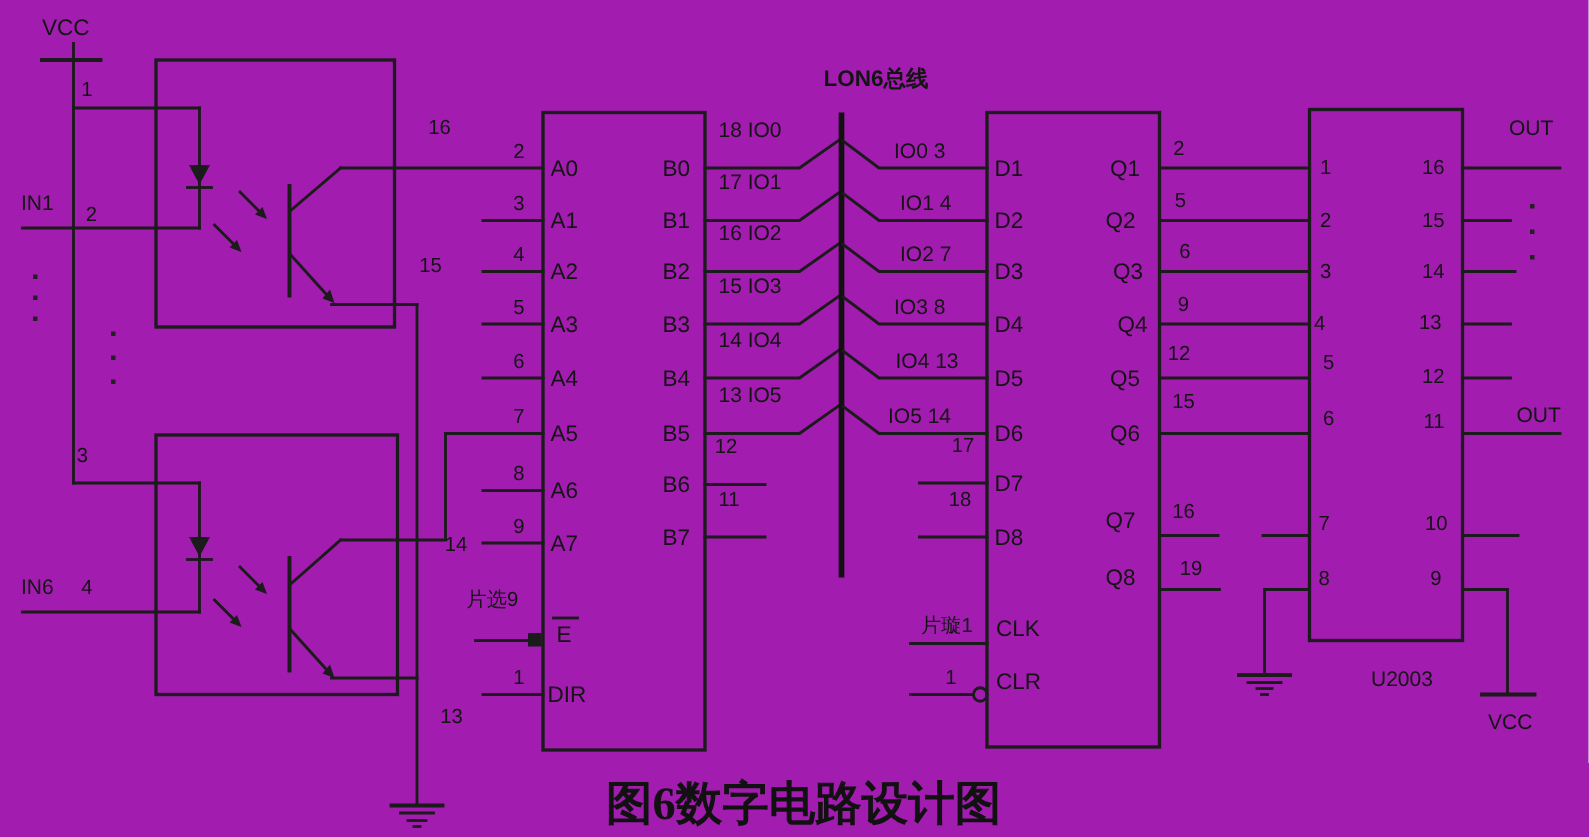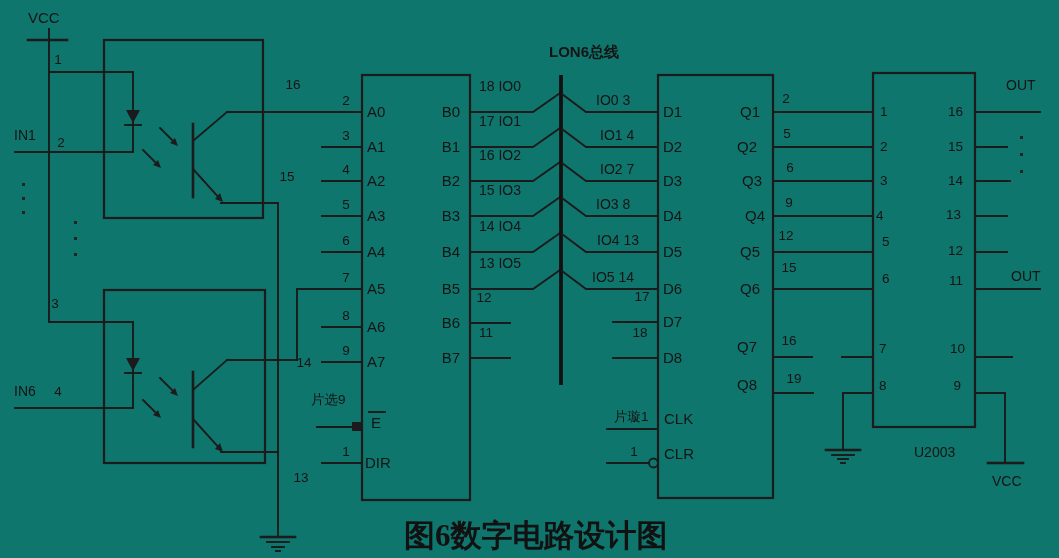--- a/index.html
+++ b/index.html
@@ -1,16 +1,16 @@
 <!DOCTYPE html>
 <html><head>
 <meta charset="utf-8">
 <style>
   html,body{margin:0;padding:0;background:#e8e8e6;}
-  .page{width:1059px;height:558px;background:#0f766e;position:relative;overflow:hidden;}
+  .page{width:1059px;height:558px;background:#a21caf;position:relative;overflow:hidden;}
   svg{display:block;}
   .w{stroke:#1b1b1b;stroke-width:1.9;fill:none;stroke-linecap:square;}
   .w25{stroke:#1b1b1b;stroke-width:2.6;fill:none;stroke-linecap:square;}
   .box{fill:none;stroke:#1b1b1b;stroke-width:2.2;}
   .bus{stroke:#111;stroke-width:3.8;}
   .fill{fill:#1b1b1b;stroke:none;}
   .t{font-family:"Liberation Sans","DejaVu Sans",sans-serif;fill:#141414;font-size:14px;}
   .s13{font-size:13.5px;}
   .s15{font-size:15px;}
   .mid{text-anchor:middle;}

